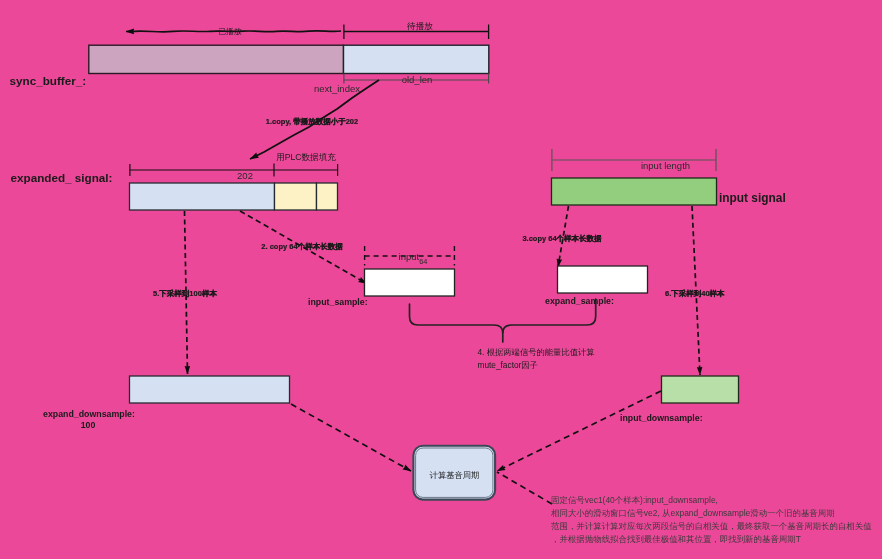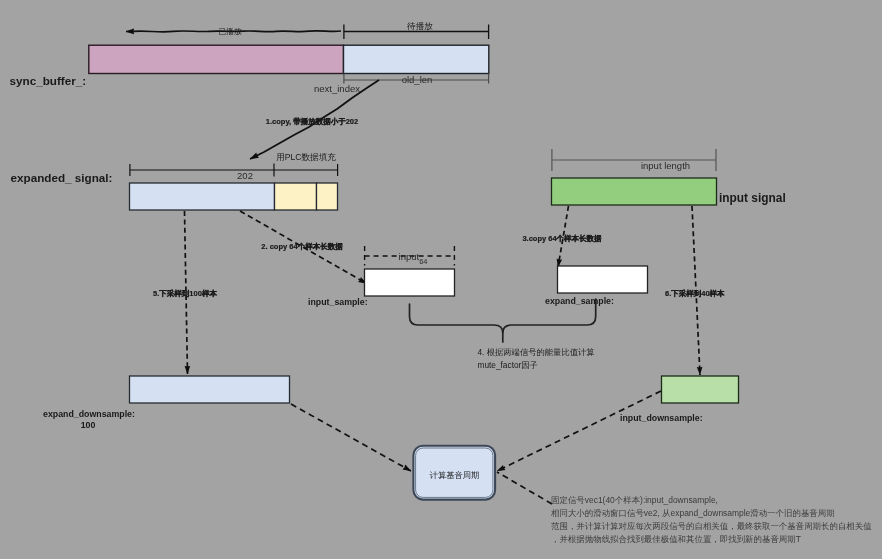--- a/index.html
+++ b/index.html
@@ -1,18 +1,18 @@
 <!DOCTYPE html>
 <html><head>
 <meta charset="utf-8">
 <title>diagram</title>
 <style>
   html,body{margin:0;padding:0;background:#ffffff;}
   body{width:882px;height:559px;overflow:hidden;font-family:"Liberation Sans",sans-serif;}
-  #stage{position:relative;width:882px;height:559px;background:#a3a3a3;}
+  #stage{position:relative;width:882px;height:559px;background:#ec4899;}
   svg{position:absolute;left:0;top:0;}
   text{fill:#1a1a1a;font-family:"Liberation Sans",sans-serif;}
   .bold12{font-size:11.7px;font-weight:700;}
   .bold13{font-size:11.9px;font-weight:700;}
   .bold10{font-size:8.8px;font-weight:700;}
   .bold8{font-size:7.5px;font-weight:700;stroke:#1a1a1a;stroke-width:0.2;paint-order:stroke fill;}
   .lat9{font-size:9.5px;fill:#2a2a2a;}
   .cjk7{font-size:7.8px;}
   .cjk85{font-size:8.6px;}
   .cjk83{font-size:8.3px;}

